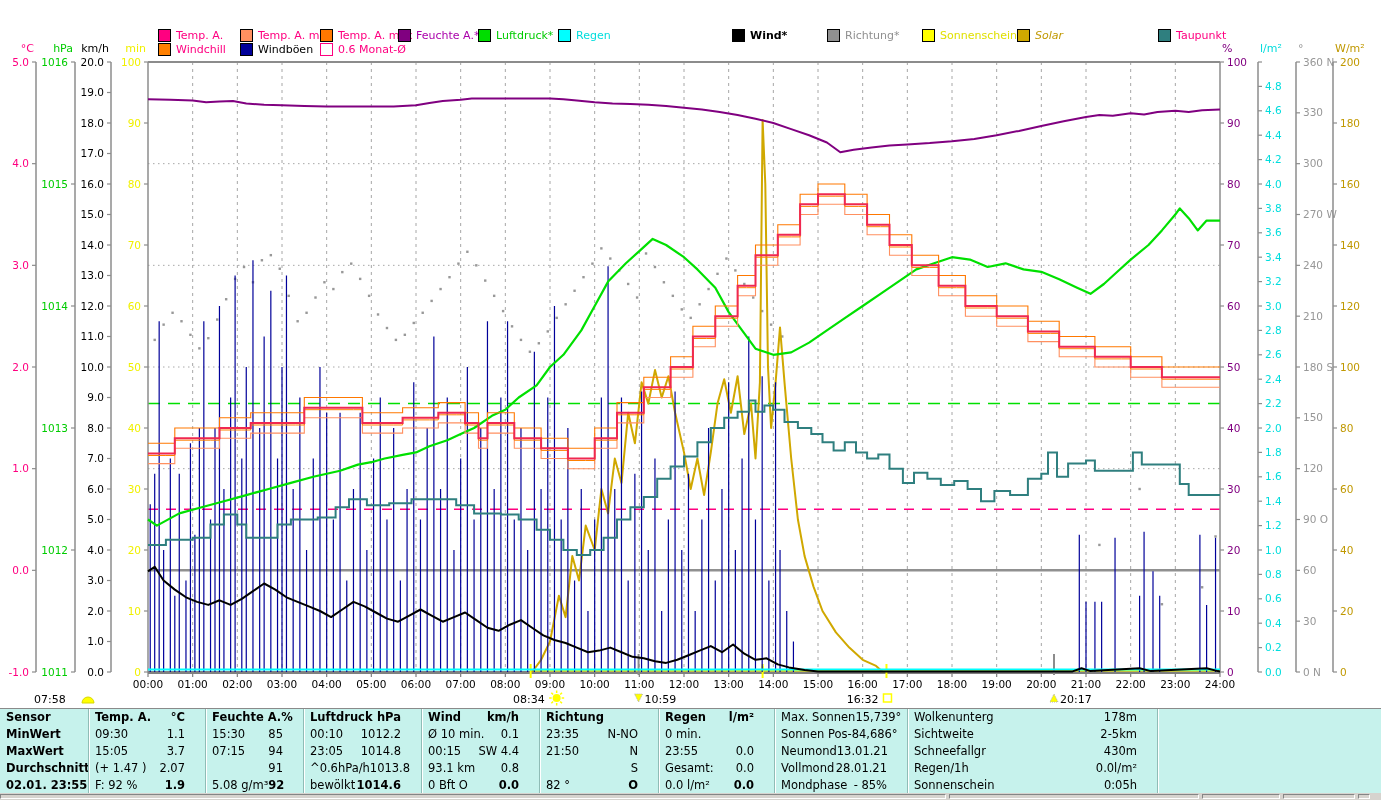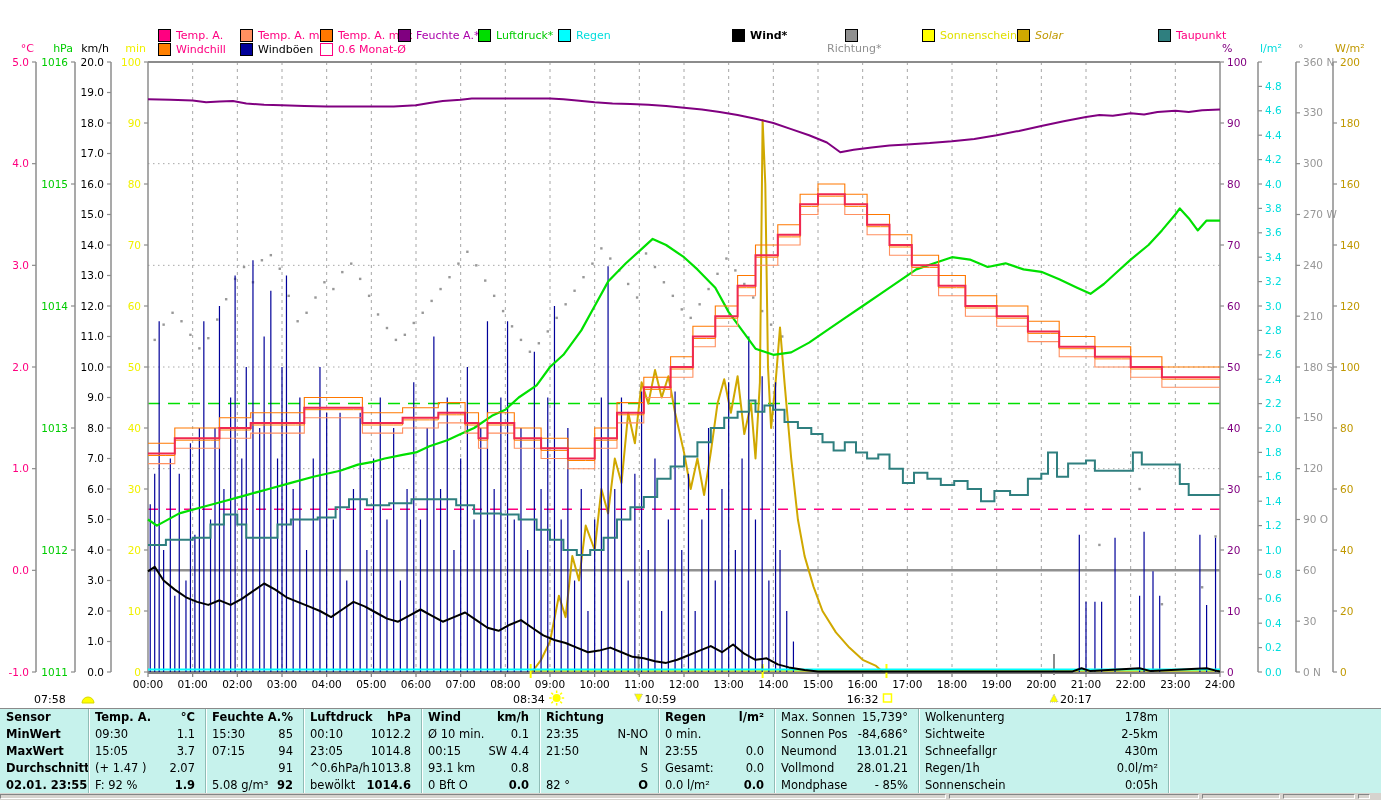--- a/index.html
+++ b/index.html
@@ -9,21 +9,21 @@
        font-size:13px;color:#000;}
   #legend{position:absolute;top:0;left:0;width:100%;height:60px;}
   .lg-item{position:absolute;display:flex;align-items:center;height:13px;font-size:11px;white-space:nowrap;}
   .lg-swatch{width:11px;height:11px;border:1px solid #000;margin-right:5px;flex:0 0 auto;}
   #chart{position:absolute;top:0;left:0;}
   #stats-table{position:absolute;top:708px;left:0;width:1381px;height:85px;background:#c6f2ec;
        border-top:1px solid #8a8a8a;display:flex;font-size:11.5px;color:#000;}
   .tcol{height:100%;box-sizing:border-box;overflow:hidden;}
   .tcol + .tcol{border-left:1px solid #8fbcb6;box-shadow:1px 0 0 #ffffff inset;}
   .trow{height:17px;line-height:17px;display:flex;justify-content:space-between;
-        padding:0 10px 0 6px;white-space:nowrap;}
+        padding:0 20px 0 6px;white-space:nowrap;}
   .trow .l{text-align:left;}
   .trow .r{text-align:right;}
   .b{font-weight:bold;}
   #status-bar{position:absolute;top:793px;left:0;width:1381px;height:7px;background:#d6d3ce;
       display:flex;gap:3px;padding:0;box-sizing:border-box;}
   .sb-seg{height:5px;margin-top:1px;border:1px solid;border-color:#848484 #ffffff #ffffff #848484;
       box-sizing:border-box;background:#d6d3ce;}
 </style>
 </head>
 <body>
@@ -622,21 +622,21 @@
         <span style="color: rgb(0, 204, 0);">Luftdruck*</span>
       </div>
       <div class="lg-item" style="left: 558px; top: 29px;">
         <span class="lg-swatch" style="background: rgb(0, 255, 255);"></span>
         <span style="color: rgb(0, 221, 221);">Regen</span>
       </div>
       <div class="lg-item" style="left: 732px; top: 29px;">
         <span class="lg-swatch" style="background: rgb(0, 0, 0);"></span>
         <span style="color: rgb(0, 0, 0); font-weight: bold;">Wind*</span>
       </div>
-      <div class="lg-item" style="left: 827px; top: 29px; flex-direction: column;">
+      <div class="lg-item" style="left: 827px; top: 29px;">
         <span class="lg-swatch" style="background: rgb(144, 144, 144);"></span>
         <span style="color: rgb(144, 144, 144);">Richtung*</span>
       </div>
       <div class="lg-item" style="left: 922px; top: 29px;">
         <span class="lg-swatch" style="background: rgb(255, 255, 0);"></span>
         <span style="color: rgb(224, 224, 0);">Sonnenschein</span>
       </div>
       <div class="lg-item" style="left: 1017px; top: 29px; font-style: italic;">
         <span class="lg-swatch" style="background: rgb(208, 168, 0);"></span>
         <span style="color: rgb(192, 152, 0);">Solar</span>
@@ -806,21 +806,21 @@
         </div>
         <div class="trow">
           <span class="l">Gesamt:</span>
           <span class="r">0.0</span>
         </div>
         <div class="trow">
           <span class="l">0.0 l/m²</span>
           <span class="r b">0.0</span>
         </div>
       </div>
-      <div class="tcol" style="width: 144px;">
+      <div class="tcol" style="width: 133px;">
         <div class="trow">
           <span class="l">Max. Sonnen</span>
           <span class="r">15,739°</span>
         </div>
         <div class="trow">
           <span class="l">Sonnen Pos</span>
           <span class="r">-84,686°</span>
         </div>
         <div class="trow">
           <span class="l">Neumond</span>

